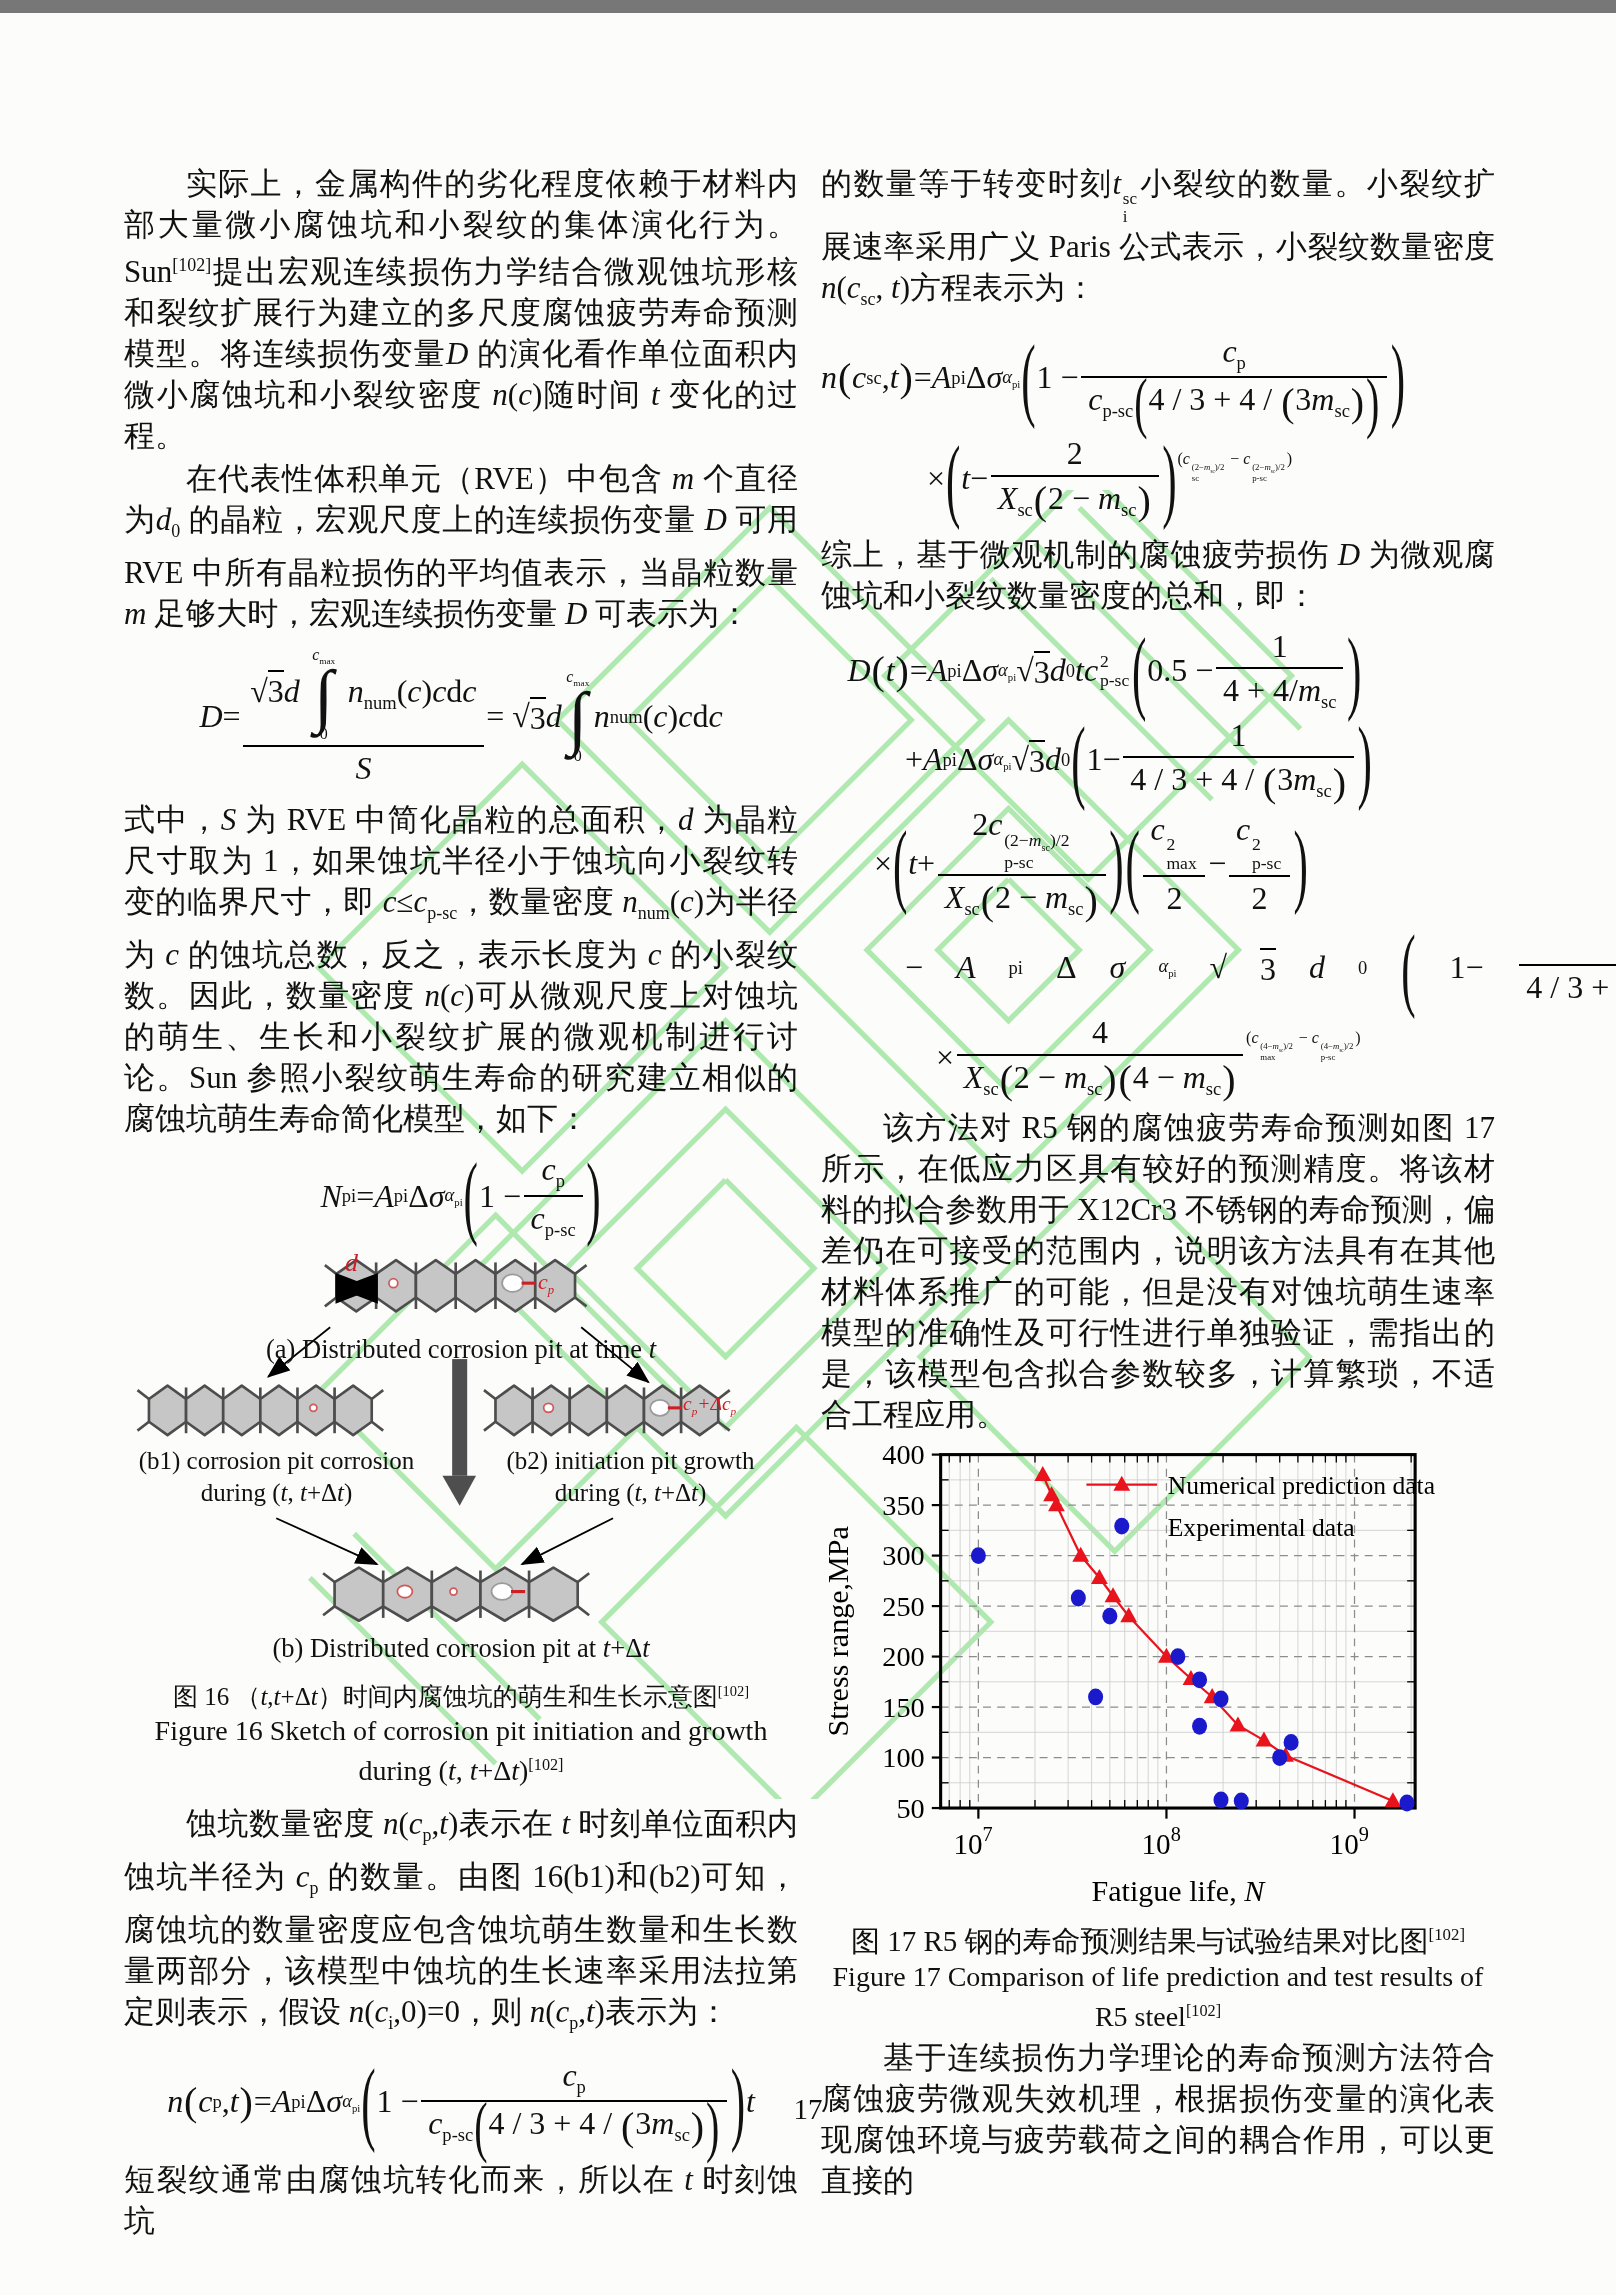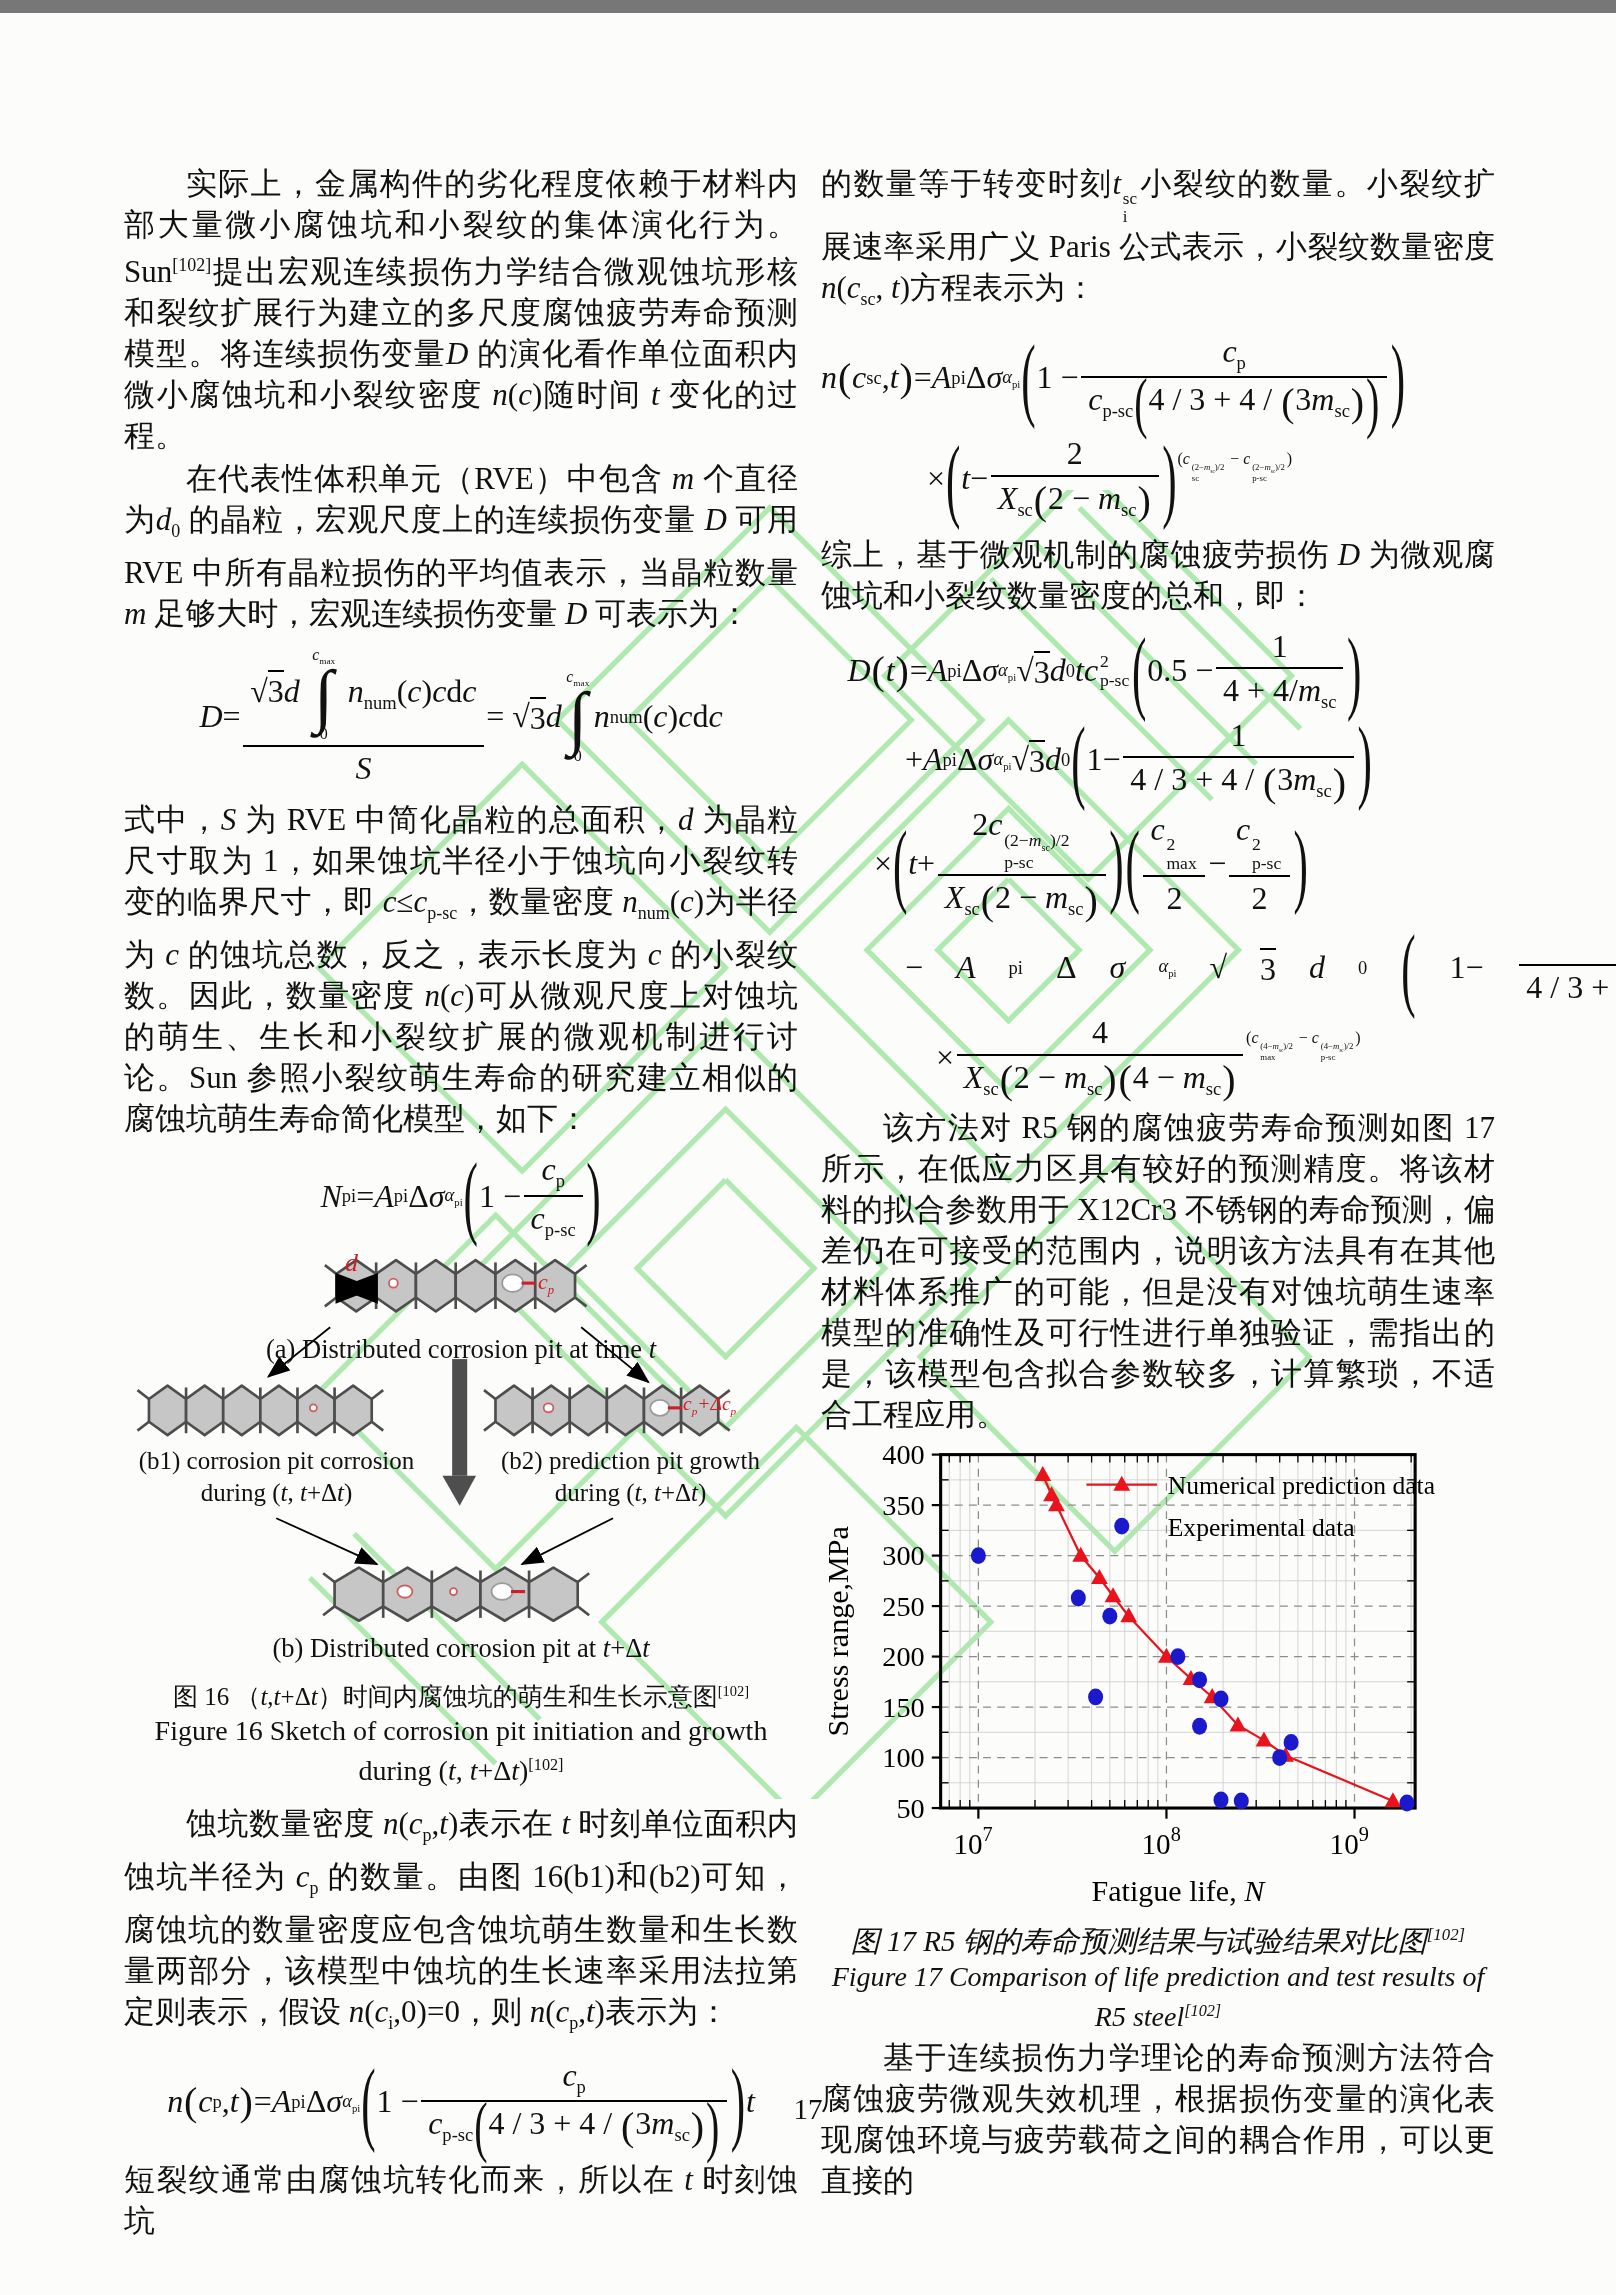--- a/index.html
+++ b/index.html
@@ -27,21 +27,21 @@
   m-it,m-ib{display:block;font-size:.5em;line-height:1;}
   m-isym{display:block;font-size:2.2em;line-height:.85;}
   m-p1,m-p2,m-p3{display:inline-block;vertical-align:middle;line-height:1;padding:0 0.9px;transform-origin:center;}
   m-p1{font-size:1.25em;}
   m-p2{font-size:1.25em;transform:scaleY(1.7);}
   m-p3{font-size:1.35em;transform:scaleY(2.15);}
   m-exp{display:inline-block;vertical-align:super;font-size:.5em;line-height:1;transform:translateY(-.7em);}
   .fig16{position:relative;width:674px;height:541px;margin:5.3px 0 8.8px 0;text-indent:0;}
   .fig16 .ovl{position:absolute;font-size:26.5px;line-height:30px;text-align:center;text-indent:0;}
   .fig16 .red{color:#cc2026;font-style:italic;}
-  .figcap{text-align:center;text-indent:0 !important;font-size:29px;line-height:35px;font-style:italic;}
+  .figcap{text-align:center;text-indent:0 !important;font-size:29px;line-height:35px;}
   .fig17{position:relative;width:674px;margin:8.8px 0 3.5px 0;text-indent:0;}
   .pagenum{position:absolute;left:0;top:2080px;width:100%;text-align:center;font-size:29px;z-index:1;}
 </style>
 </head>
 <body>
 
 <div class="page">
 
   <svg class="wm" width="1185" height="1309" viewBox="0 0 1340 1480">
     <g fill="none" stroke="#a3e6a3" stroke-width="6">
@@ -196,21 +196,21 @@
 
         <line x1="245" y1="40" x2="281" y2="40" stroke="#000" stroke-width="3.5" marker-end="url(#ah)"></line>
         <line x1="281" y1="40" x2="245" y2="40" stroke="#000" stroke-width="3.5" marker-end="url(#ah)"></line>
       </svg>
       <div class="ovl red" style="left:221px;top:-5.3px;font-size:26px;"><i>d</i></div>
       <div class="ovl red" style="left:414px;top:14px;font-size:22px;"><i>c</i><sub>p</sub></div>
       <div class="ovl red" style="left:559px;top:136px;font-size:19.5px;"><i>c</i><sub>p</sub>+Δ<i>c</i><sub>p</sub></div>
       <div class="ovl" style="left:0;top:81px;width:674px;">(a) Distributed corrosion pit at time <i>t</i></div>
       <div class="ovl" style="left:0;top:193px;width:305px;font-size:25px;">(b1) corrosion pit corrosion</div>
       <div class="ovl" style="left:0;top:225px;width:305px;font-size:25px;">during (<i>t</i>, <i>t</i>+Δ<i>t</i>)</div>
-      <div class="ovl" style="left:354px;top:193px;width:305px;font-size:25px;">(b2) prediction pit growth</div>
+      <div class="ovl" style="left:354px;top:193px;width:305px;font-size:25px;">(b2) initiation pit growth</div>
       <div class="ovl" style="left:354px;top:225px;width:305px;font-size:25px;">during (<i>t</i>, <i>t</i>+Δ<i>t</i>)</div>
       <div class="ovl" style="left:0;top:380px;width:674px;">(b)  Distributed corrosion pit at <i>t</i>+Δ<i>t</i></div>
       <div class="ovl" style="left:0;top:423px;width:674px;font-size:25px;">图 16 （<i>t</i>,<i>t</i>+Δ<i>t</i>）时间内腐蚀坑的萌生和生长示意图<sup>[102]</sup></div>
       <div class="ovl" style="left:0;top:460px;width:674px;font-size:28px;line-height:35px;text-align:center;">Figure 16 Sketch of corrosion pit initiation and growth during (<i>t</i>, <i>t</i>+Δ<i>t</i>)<sup>[102]</sup></div>
     </div>
 
     <p>蚀坑数量密度 <i>n</i>(<i>c</i><sub>p</sub>,<i>t</i>)表示在 <i>t</i> 时刻单位面积内蚀坑半径为 <i>c</i><sub>p</sub> 的数量。由图 16(b1)和(b2)可知，腐蚀坑的数量密度应包含蚀坑萌生数量和生长数量两部分，该模型中蚀坑的生长速率采用法拉第定则表示，假设 <i>n</i>(<i>c</i><sub>i</sub>,0)=0，则 <i>n</i>(<i>c</i><sub>p</sub>,<i>t</i>)表示为：</p>
     <div class="eq"><i>n</i><m-p1>(</m-p1><i>c</i><sub>p</sub>,<i>t</i><m-p1>)</m-p1> = <i>A</i><sub>pi</sub>Δ<i>σ</i><sup><i>α</i><sub>pi</sub></sup><m-p3>(</m-p3>1 − <m-frac>
           <m-num><i>c</i><sub>p</sub></m-num>
           <m-den><i>c</i><sub>p-sc</sub><m-p2>(</m-p2>4 / 3 + 4 / <m-p1>(</m-p1>3<i>m</i><sub>sc</sub><m-p1>)</m-p1><m-p2>)</m-p2></m-den>

